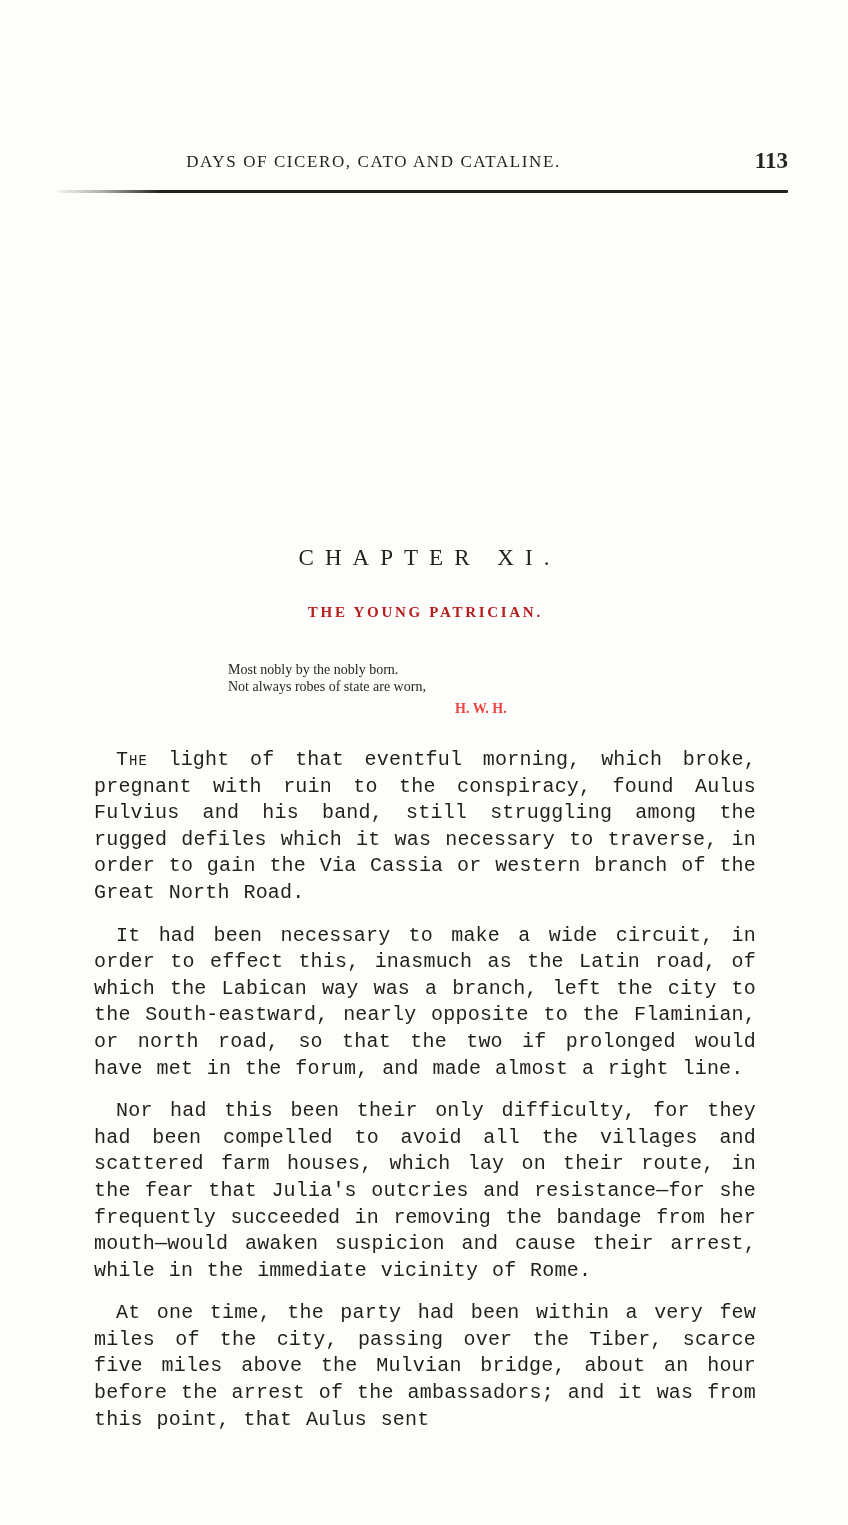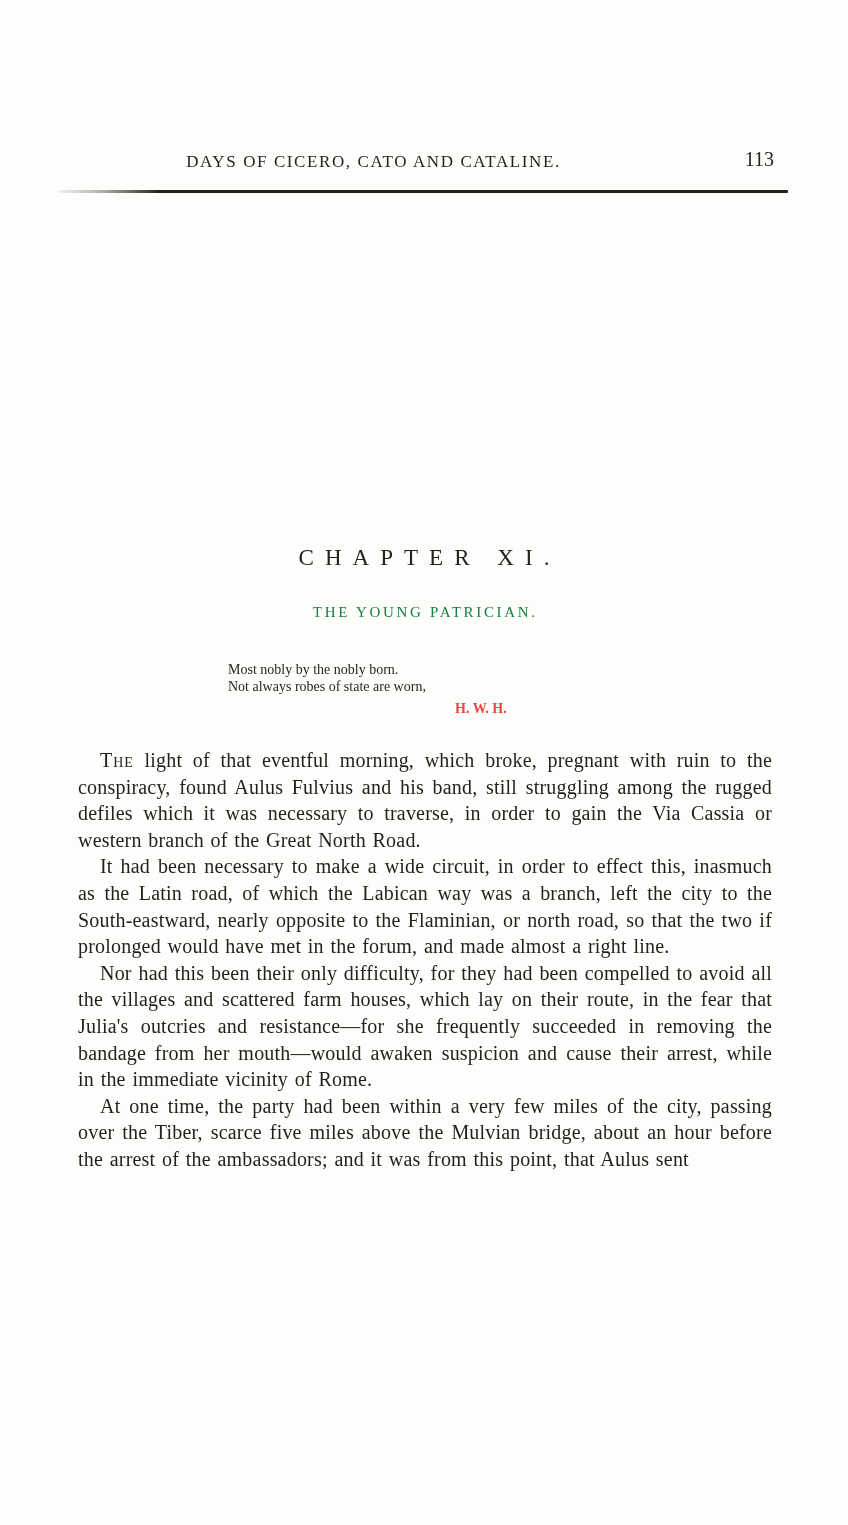--- a/index.html
+++ b/index.html
@@ -31,24 +31,24 @@
     left: 0;
     right: 103px;
     text-align: center;
     font-size: 17px;
     letter-spacing: 1.6px;
     white-space: nowrap;
     color: #26221f;
   }
   .page-number {
     position: absolute;
-    right: 16px;
+    right: 2px;
     top: -4px;
-    font-size: 20px;
-    font-weight: normal;
+    font-size: 23px;
+    font-weight: bold;
     color: #26221f;
   }
   .header-rule {
     width: 730px;
     margin-left: 58px;
     margin-top: 12px;
     height: 3px;
     background: linear-gradient(to right,
       rgba(35,31,28,0.05) 0%,
       rgba(35,31,28,0.35) 6%,
@@ -63,24 +63,24 @@
     text-align: center;
     font-size: 23px;
     letter-spacing: 0.48em;
     text-indent: 0.48em; 
     color: #26221f;
   }
   .chapter-subtitle {
     margin-top: 33px;
     text-align: center;
     font-size: 15px;
-    font-weight: normal;
+    font-weight: bold;
     letter-spacing: 0.18em;
     text-indent: 0.18em;
-    color: #15803d;
+    color: #b91c1c;
   }
 
   
   .epigraph {
     margin-top: 40px;
     margin-left: 228px;
     font-size: 14px;
     line-height: 17px;
     color: #2a2622;
   }
@@ -98,22 +98,23 @@
     margin-left: 78px;
     width: 694px;
     font-size: 20px;
     line-height: 26.6px;
     text-align: justify;
     letter-spacing: 0.2px;
     word-spacing: 1.5px;
     color: #231f1c;
   }
   .body-text p {
-    margin: 0;
+    margin: 16px;
     text-indent: 22px;
+    font-family: Liberation Mono, monospace;
   }
   .smallcaps {
     font-variant: small-caps;
     letter-spacing: 1px;
   }
 </style>
 </head>
 <body>
 
 <div class="page">

